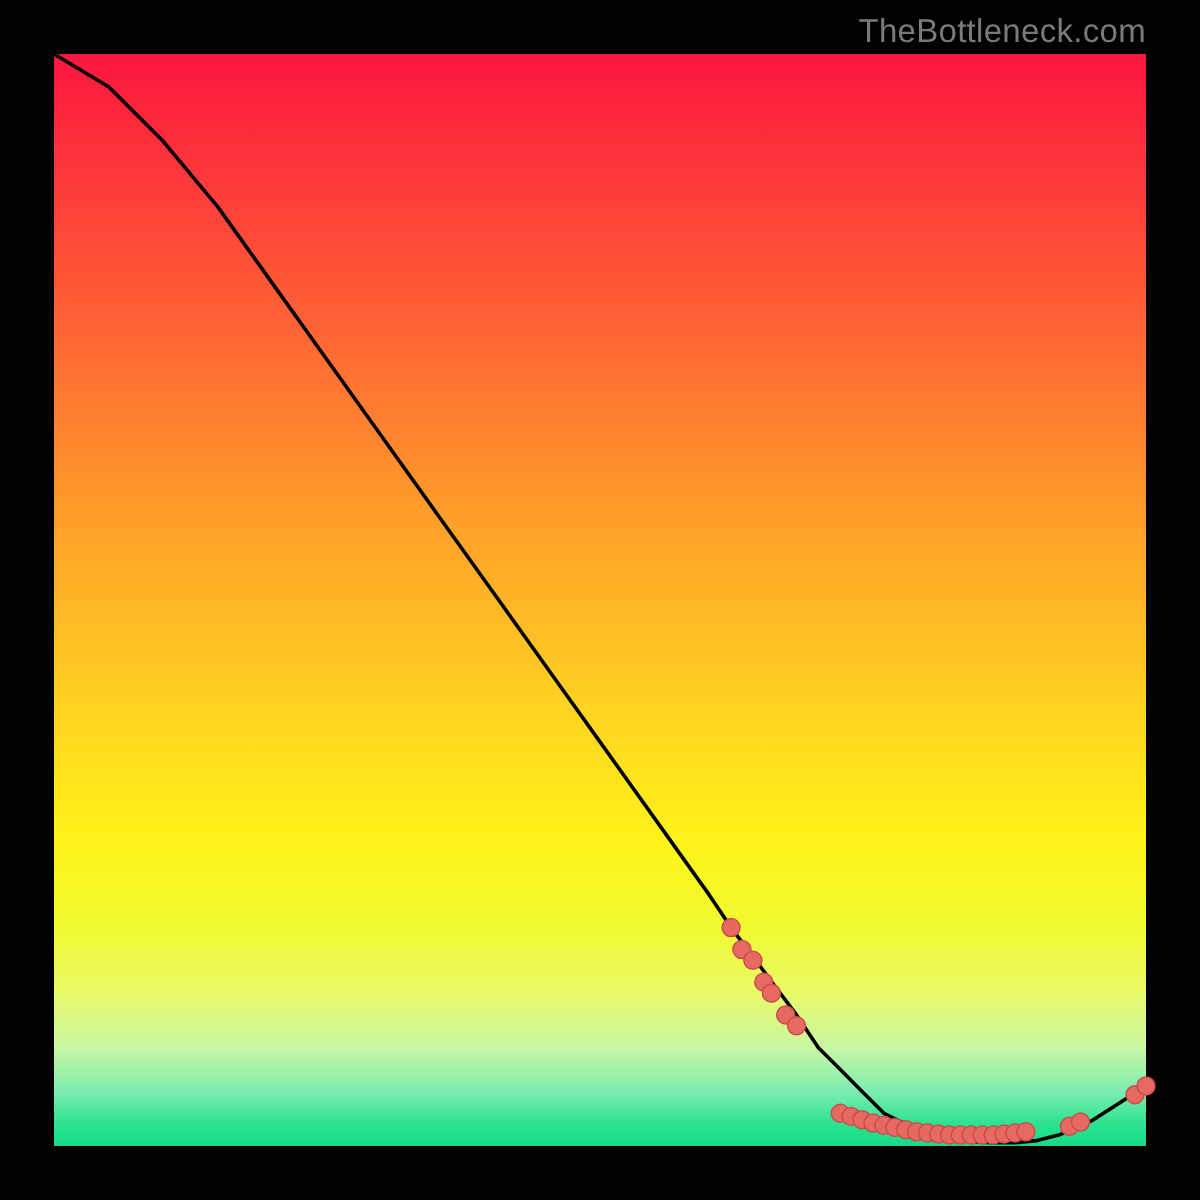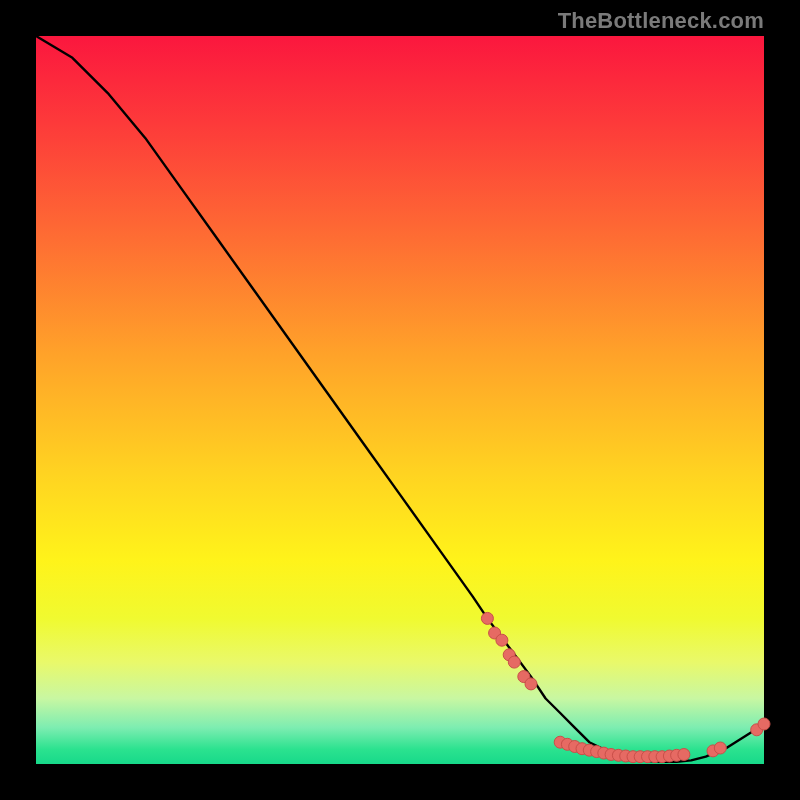--- a/index.html
+++ b/index.html
@@ -39,21 +39,21 @@
       #2be28f 98%,
       #17d98a 100%
     );
   }
   .watermark {
     position: absolute;
     top: 8px;
     right: 36px;
     color: #7a7a7a;
     font-size: 22px;
-    font-weight: 700;
+    font-weight: 400;
     letter-spacing: 0.2px;
     user-select: none;
   }
   svg.overlay {
     position: absolute;
     left: 0;
     top: 0;
     width: 728px;
     height: 728px;
     overflow: visible;

